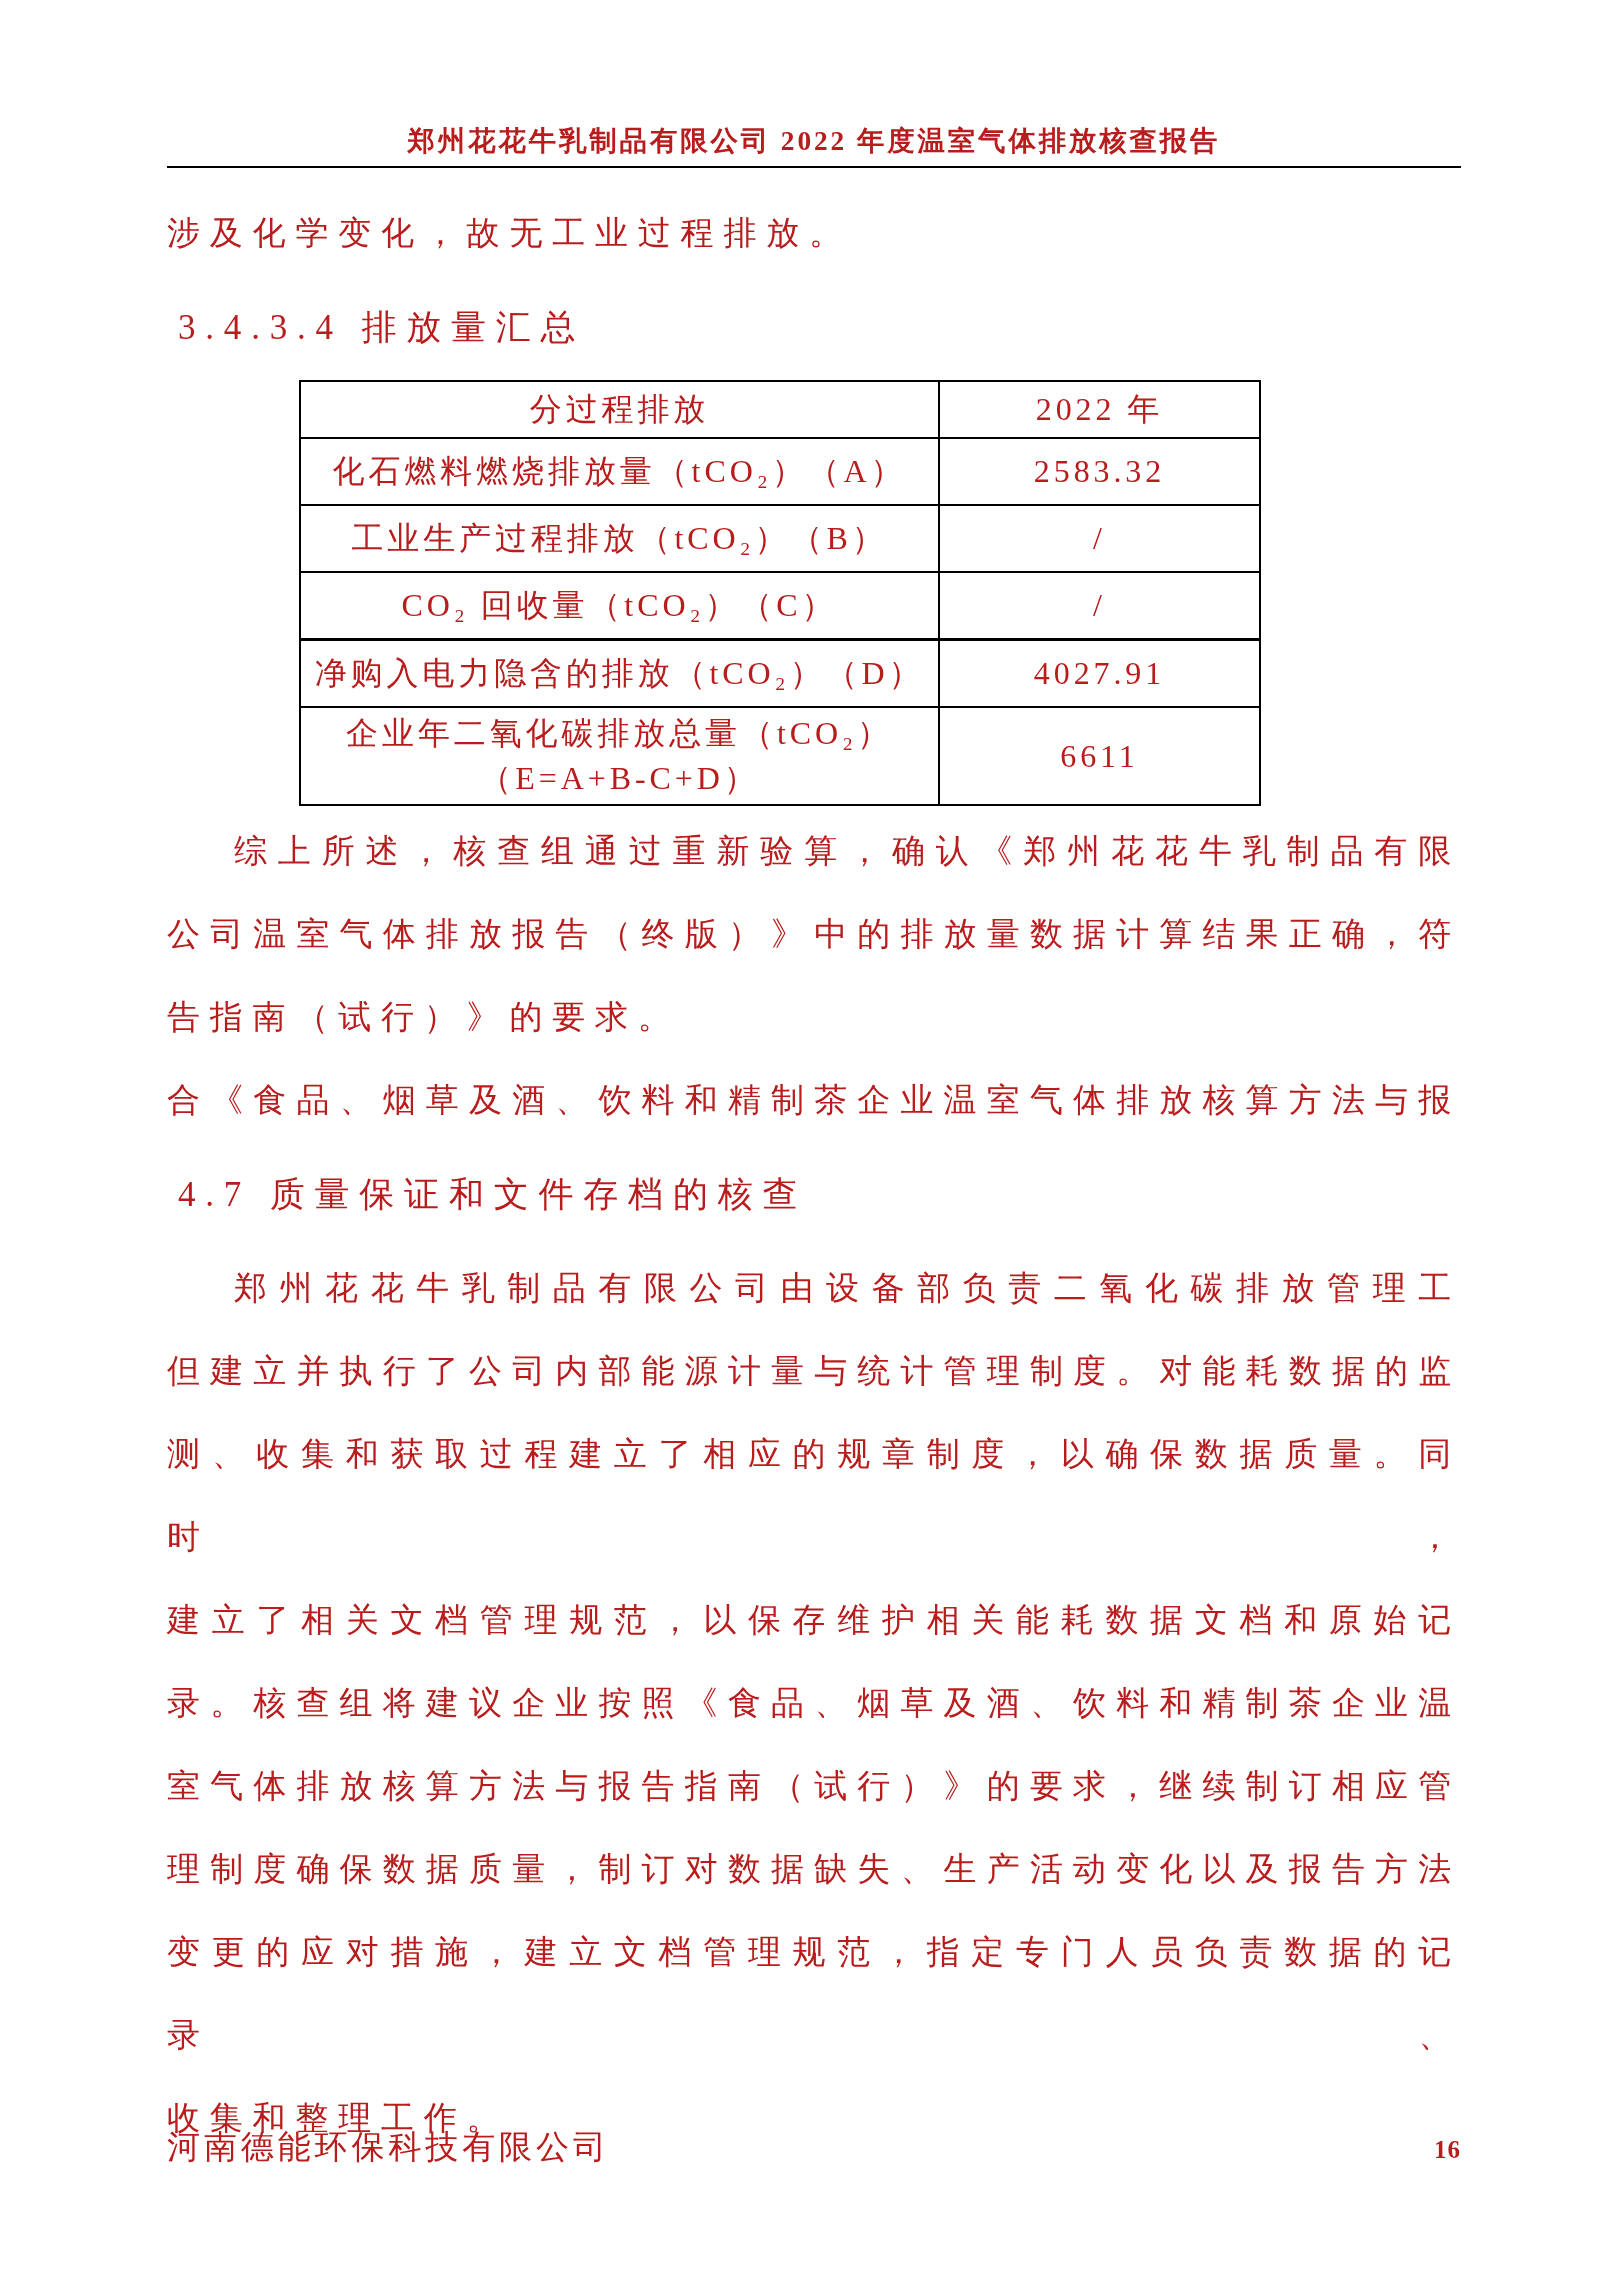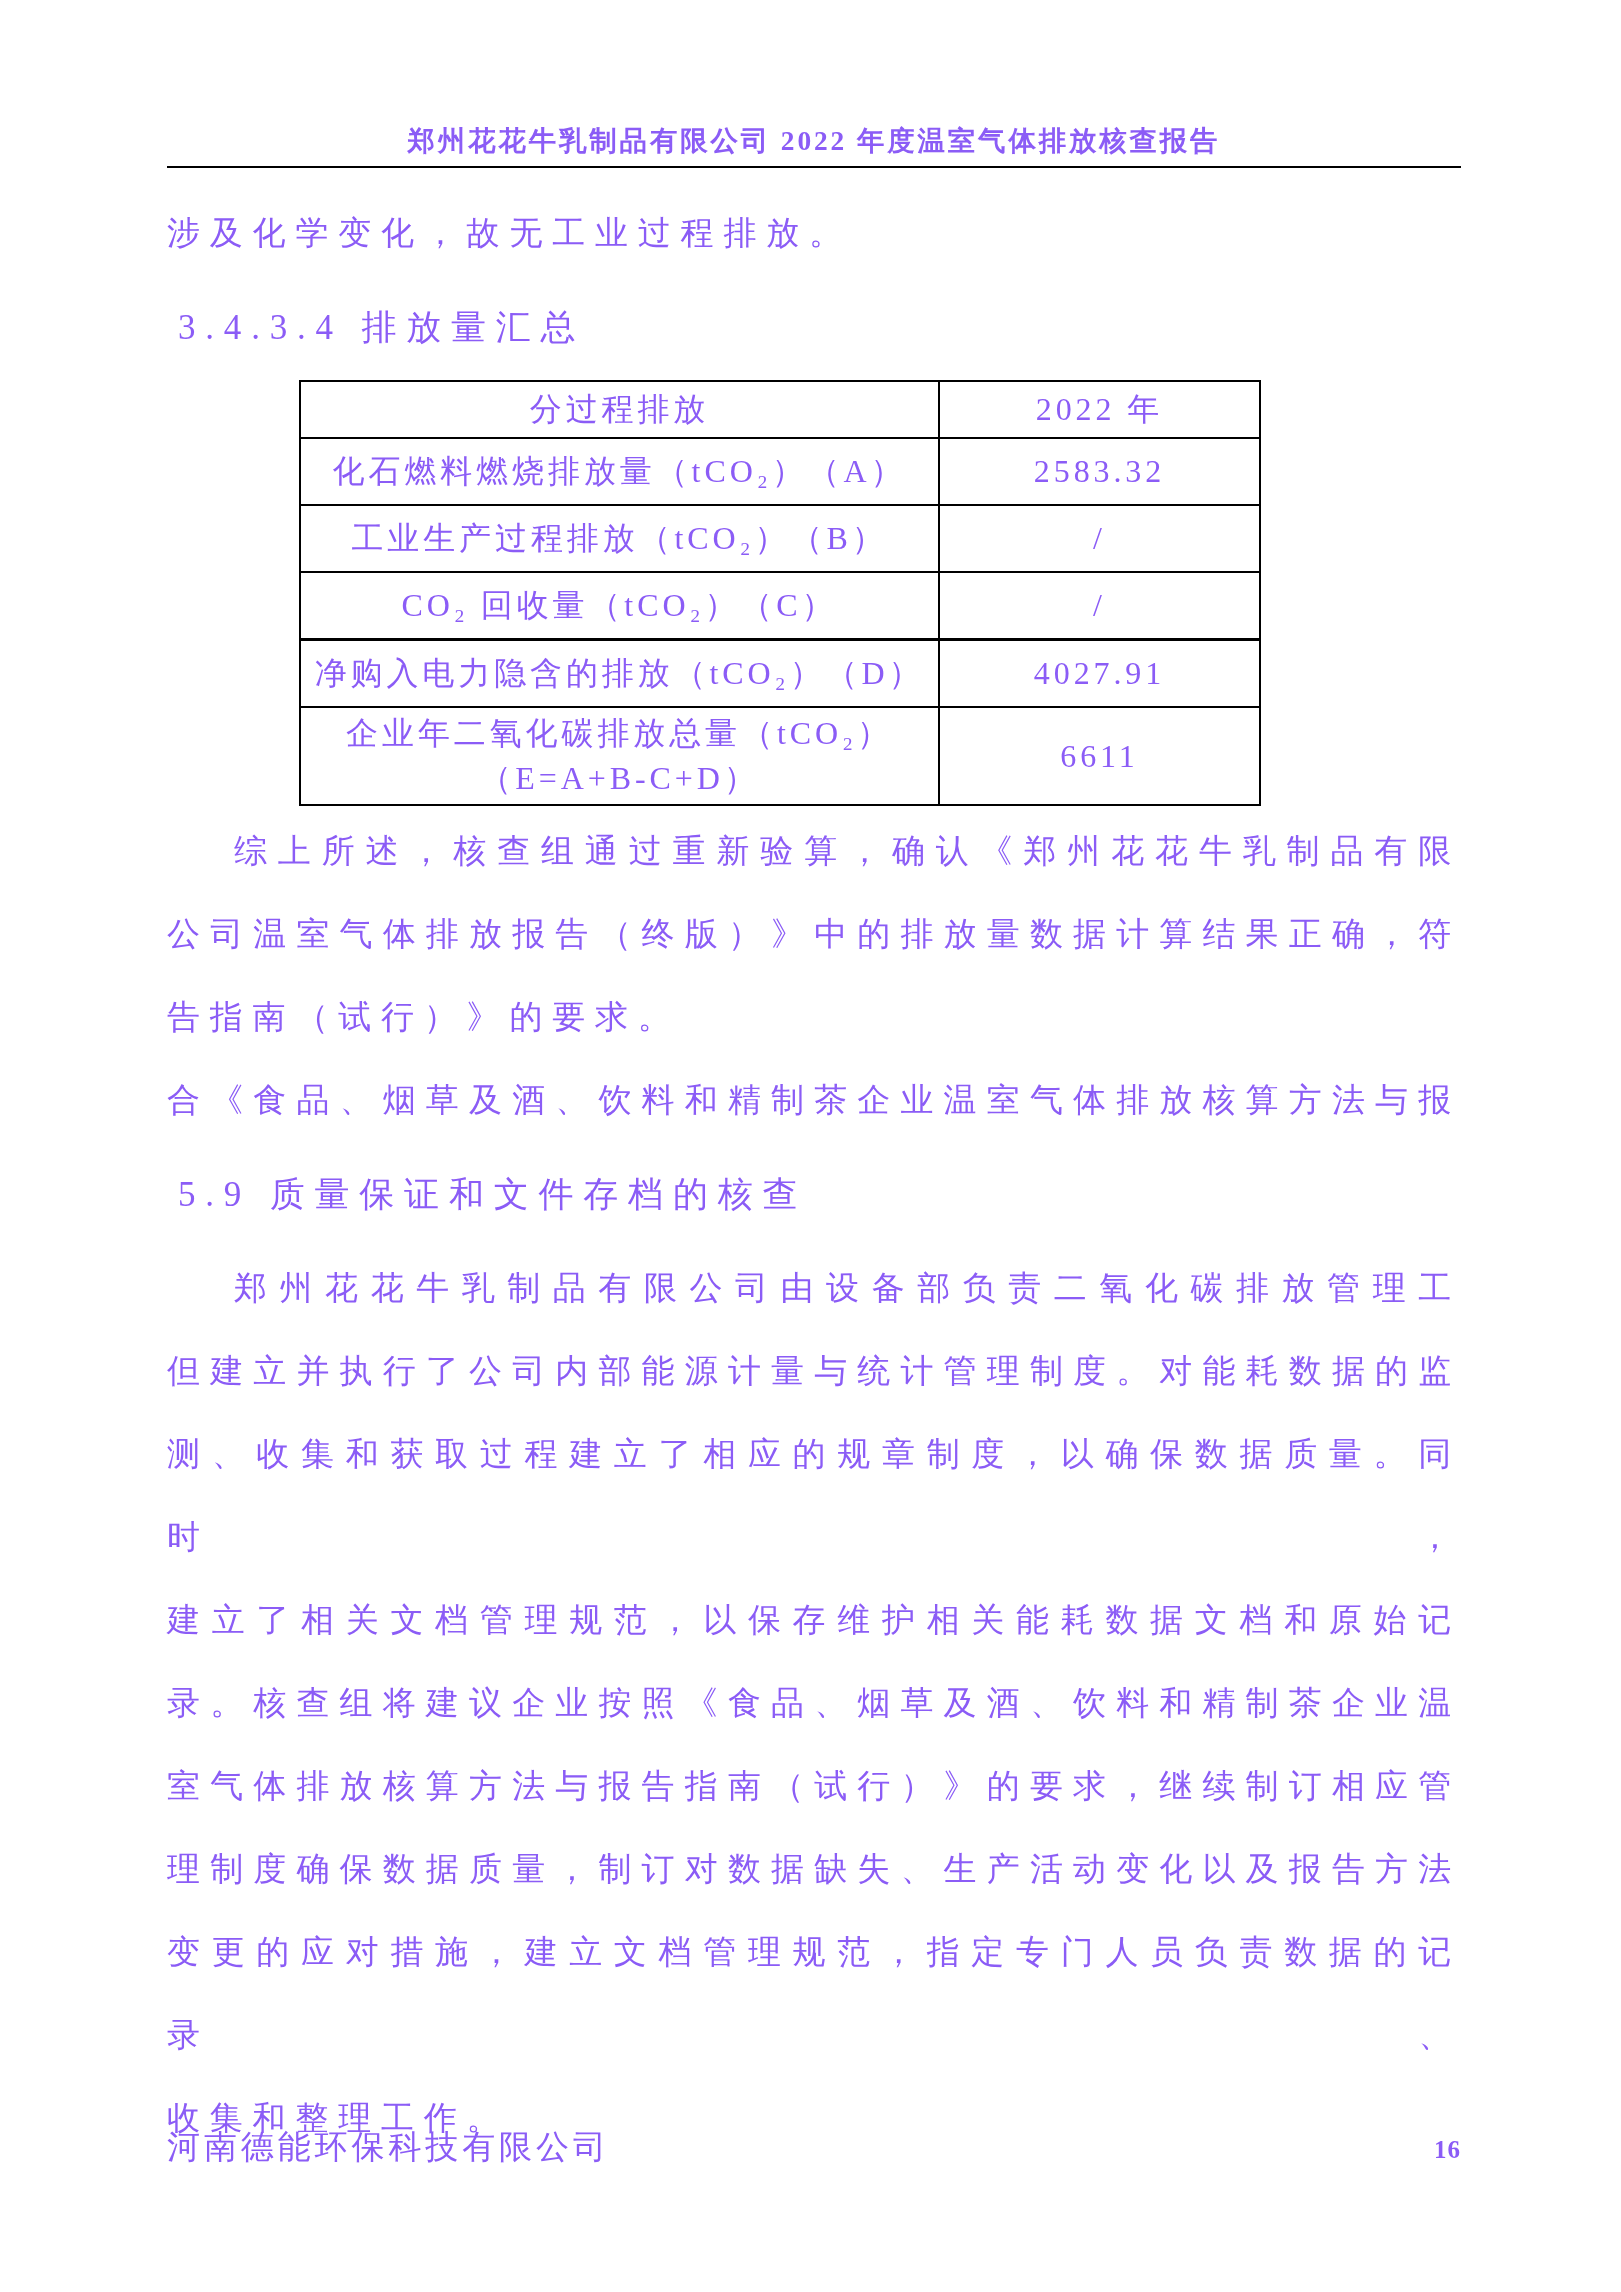--- a/index.html
+++ b/index.html
@@ -1,21 +1,21 @@
 <!DOCTYPE html>
 <html lang="zh"><head>
 <meta charset="utf-8">
 <style>
   html, body { margin: 0; padding: 0; background: #ffffff; }
   .page {
     position: relative;
     width: 1486px;
     height: 2293px;
     background: #ffffff;
-    color: #8b5cf6;
+    color: #b91c1c;
     font-family: "Liberation Serif", "DejaVu Serif", serif;
     overflow: hidden;
   }
 
   
   .doc-header {
     position: absolute;
     left: 167px;
     width: 1294px;
     top: 122px;
@@ -155,21 +155,21 @@
       </tbody>
     </table>
 
     <div class="para para-summary">
       <div class="text-line indent">综上所述，核查组通过重新验算，确认《郑州花花牛乳制品有限</div>
       <div class="text-line">公司温室气体排放报告（终版）》中的排放量数据计算结果正确，符</div>
       <div class="text-line last">告指南（试行）》的要求。</div>
       <div class="text-line">合《食品、烟草及酒、饮料和精制茶企业温室气体排放核算方法与报</div>
     </div>
 
-    <h3 class="section-heading">5.9 质量保证和文件存档的核查</h3>
+    <h3 class="section-heading">4.7 质量保证和文件存档的核查</h3>
 
     <div class="para">
       <div class="text-line indent">郑州花花牛乳制品有限公司由设备部负责二氧化碳排放管理工</div>
       <div class="text-line">但建立并执行了公司内部能源计量与统计管理制度。对能耗数据的监</div>
       <div class="text-line">测、收集和获取过程建立了相应的规章制度，以确保数据质量。同时，</div>
       <div class="text-line">建立了相关文档管理规范，以保存维护相关能耗数据文档和原始记</div>
       <div class="text-line">录。核查组将建议企业按照《食品、烟草及酒、饮料和精制茶企业温</div>
       <div class="text-line">室气体排放核算方法与报告指南（试行）》的要求，继续制订相应管</div>
       <div class="text-line">理制度确保数据质量，制订对数据缺失、生产活动变化以及报告方法</div>
       <div class="text-line">变更的应对措施，建立文档管理规范，指定专门人员负责数据的记录、</div>

